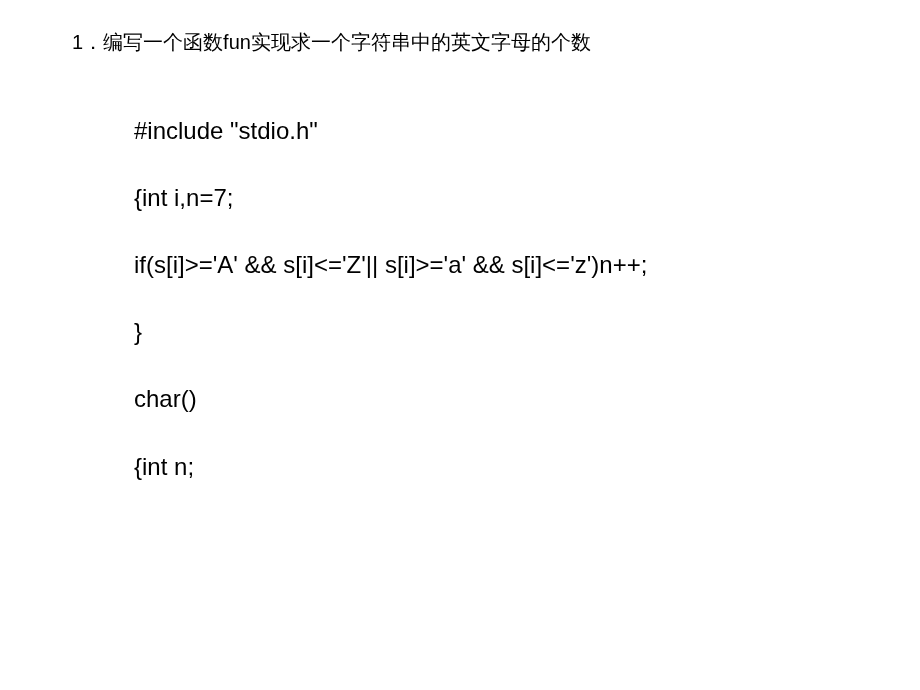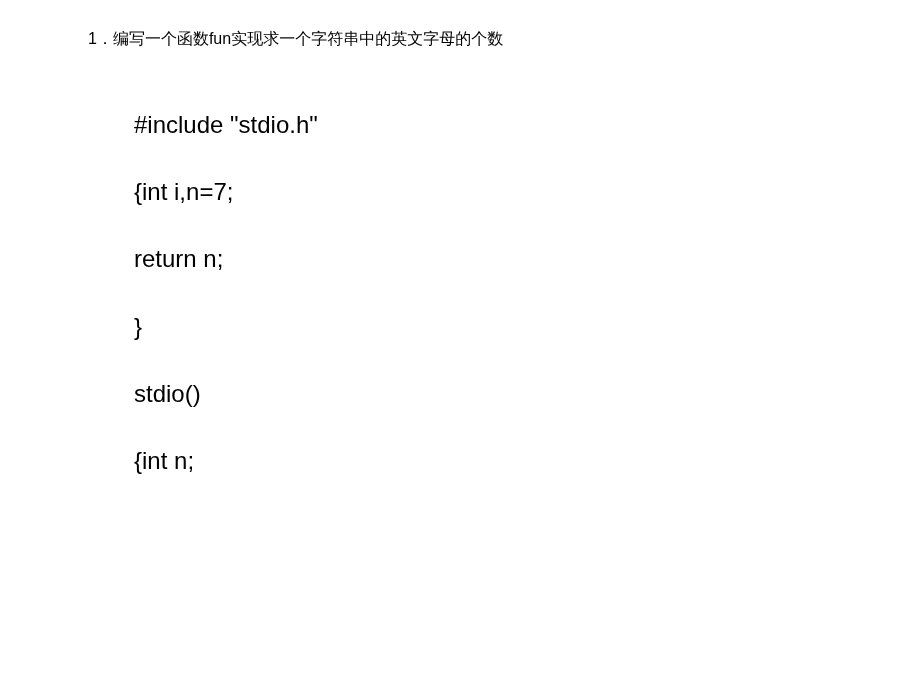--- a/index.html
+++ b/index.html
@@ -9,43 +9,42 @@
     }
     body {
       width: 920px;
       height: 690px;
       background: #ffffff;
       font-family: "Arial", "Microsoft YaHei", sans-serif;
       color: #000000;
       padding: 28px 0 0 72px;
     }
     .title {
-      font-size: 16px;
+      font-size: 20px;
       line-height: 1.4;
       margin-bottom: 24px;
-      margin-left: 16px;
     }
     .code-block {
       font-size: 24px;
       line-height: 1.4;
       padding-left: 62px;
       white-space: pre;
       font-family: "Arial", sans-serif;
     }
   </style>
 </head>
 <body>
 
 <div class="title">1．编写一个函数fun实现求一个字符串中的英文字母的个数</div>
 
 <div class="code-block">
 <div>#include "stdio.h"</div>
 <div>{int i,n=7;</div>
-<div>return n;</div>
+<div>if(s[i]&gt;='A' &amp;&amp; s[i]&lt;='Z'|| s[i]&gt;='a' &amp;&amp; s[i]&lt;='z')n++;</div>
 <div>}</div>
-<div>stdio()</div>
+<div>char()</div>
 <div>{int n;</div>
 
 
 
 
 
 </div>
 
 </body></html>

